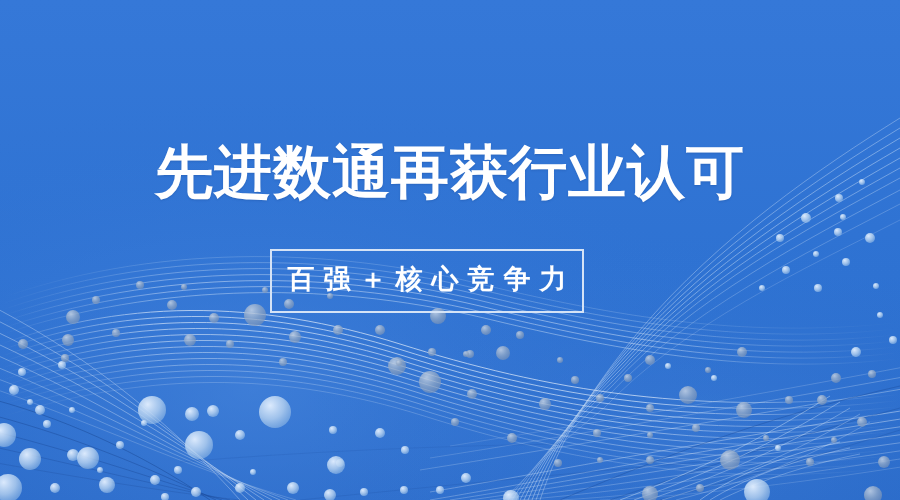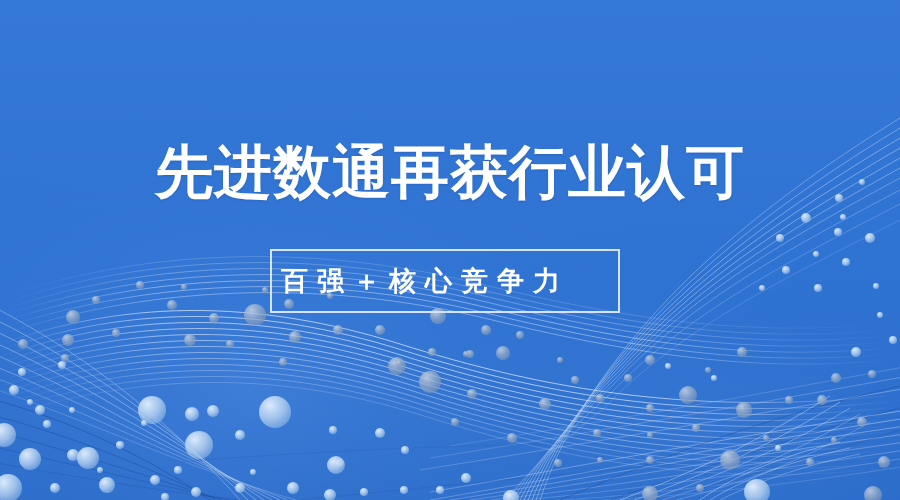--- a/index.html
+++ b/index.html
@@ -31,25 +31,26 @@
     font-size:58px;
     line-height:66px;
     font-weight:700;
     letter-spacing:1px;
     white-space:nowrap;
     text-shadow:0 1px 2px rgba(20,60,130,.25);
   }
   #subtitle-box {
     position:absolute;
     left:270px; top:249px;
-    width:350px; height:64px;
+    width:314px; height:64px;
     border:2px solid #D5E3F6;
     display:flex;
     align-items:center;
-    justify-content:flex-start;
+    justify-content:center;
+    font-family:Liberation Mono, monospace;
   }
   #subtitle {
     color:#FFFFFF;
     font-size:27px;
     line-height:30px;
     font-weight:700;
     letter-spacing:9px;
     text-indent:9px;
     white-space:nowrap;
   }

